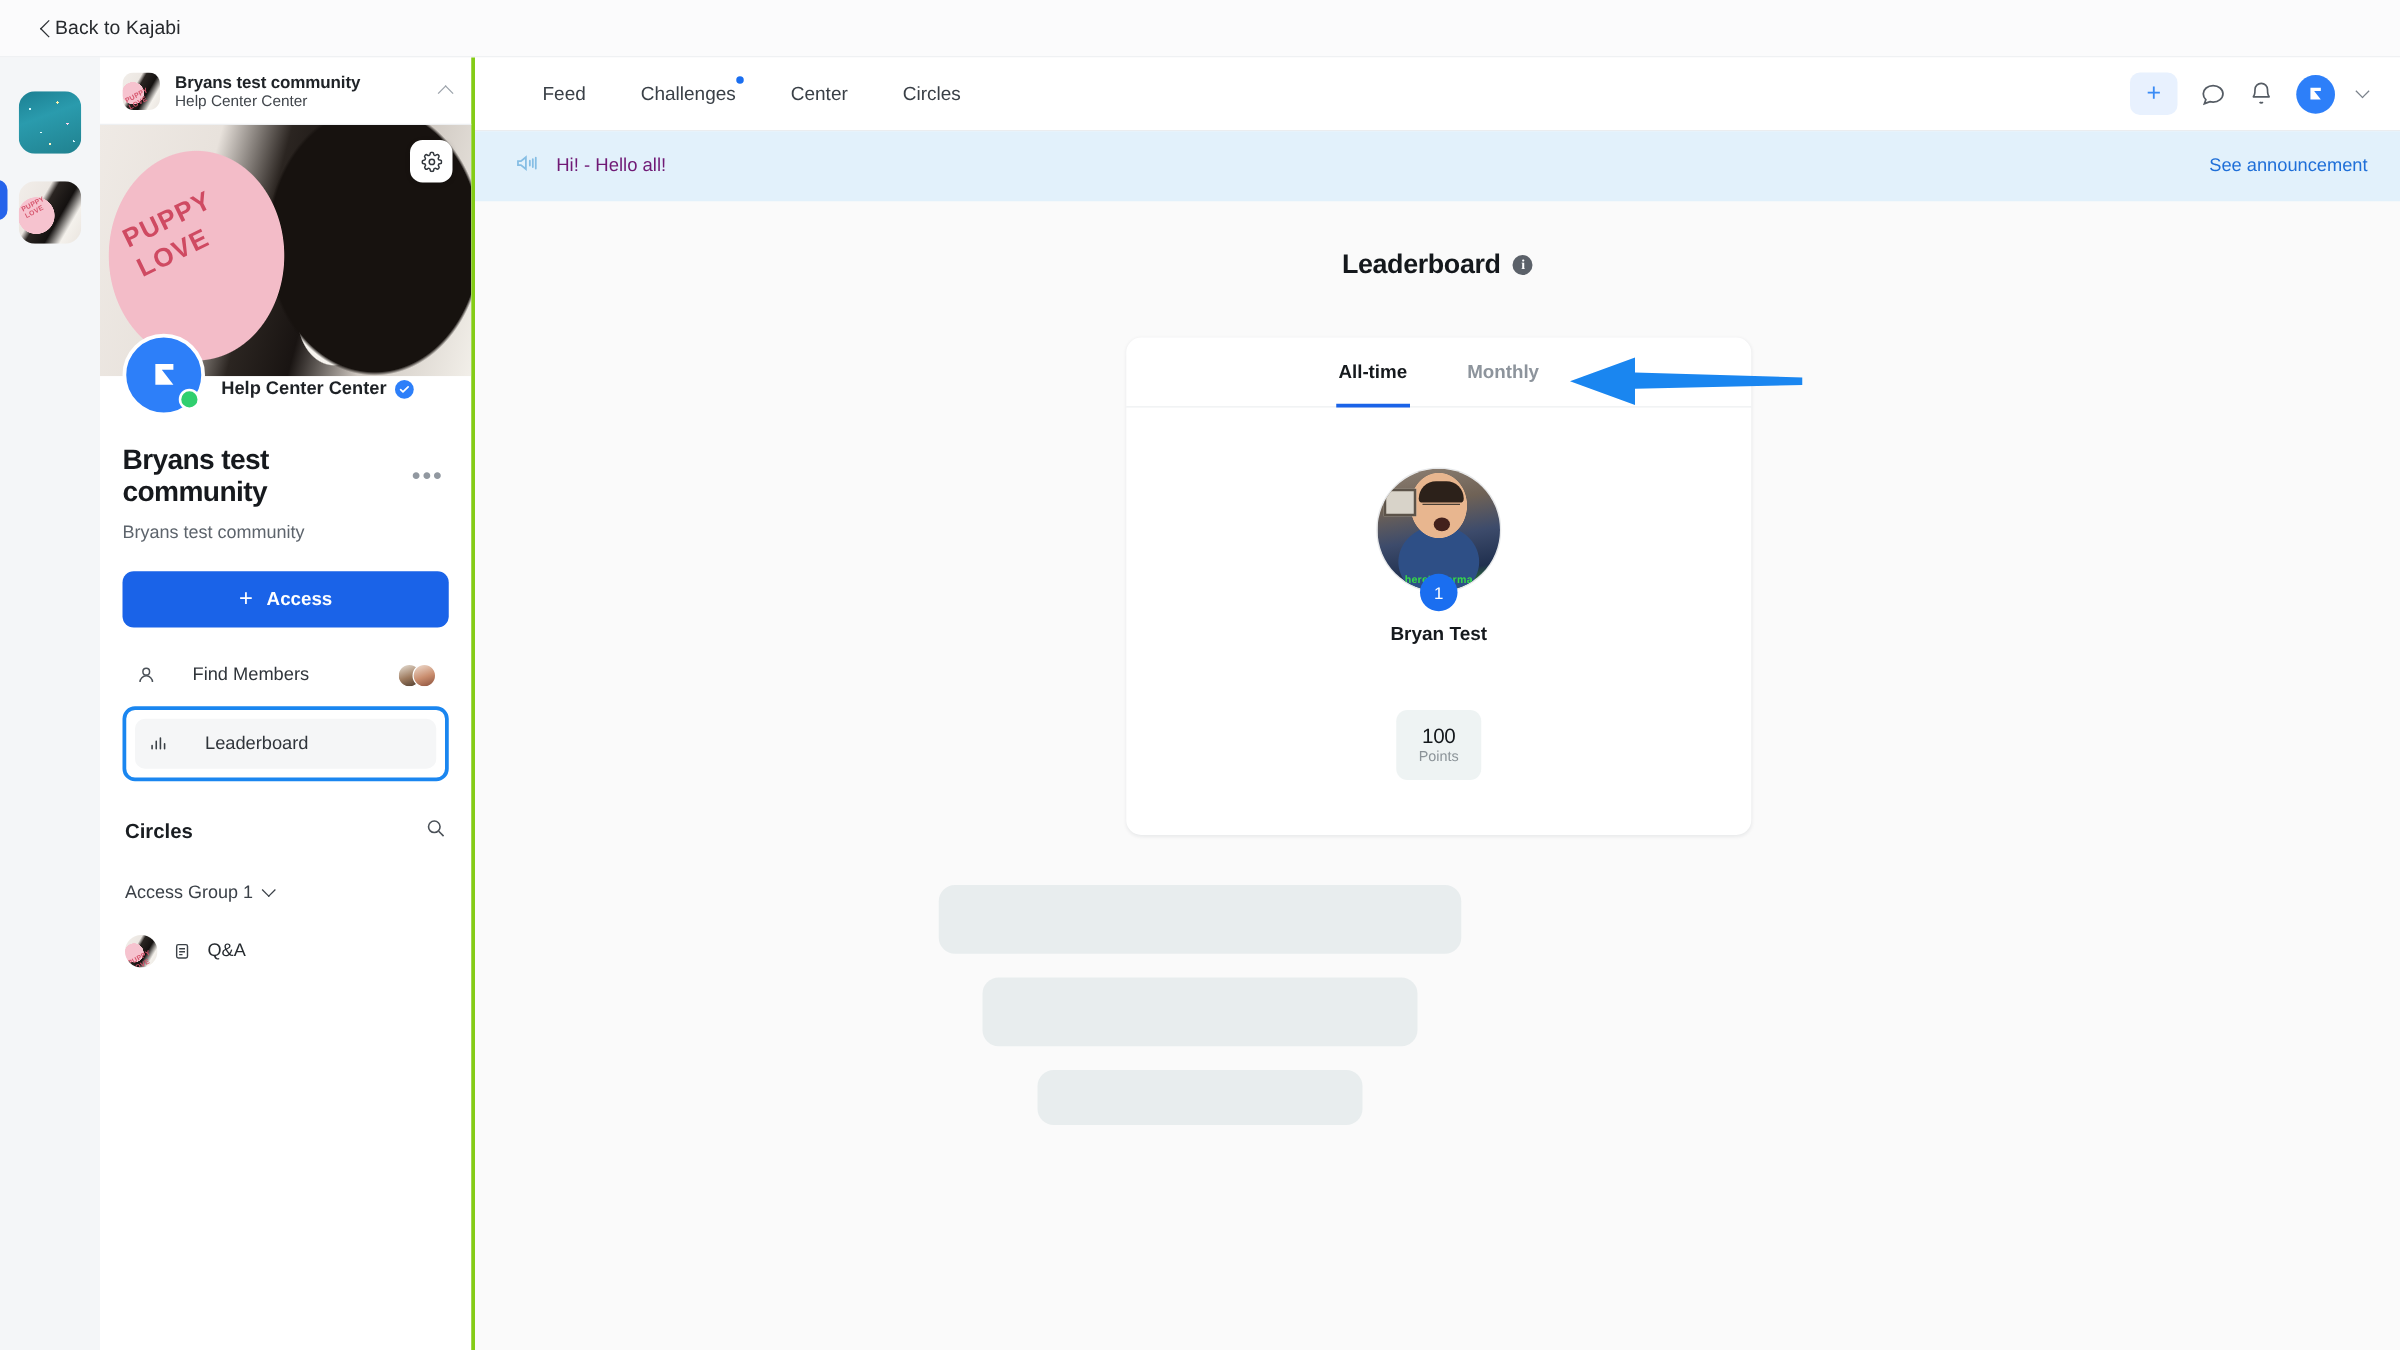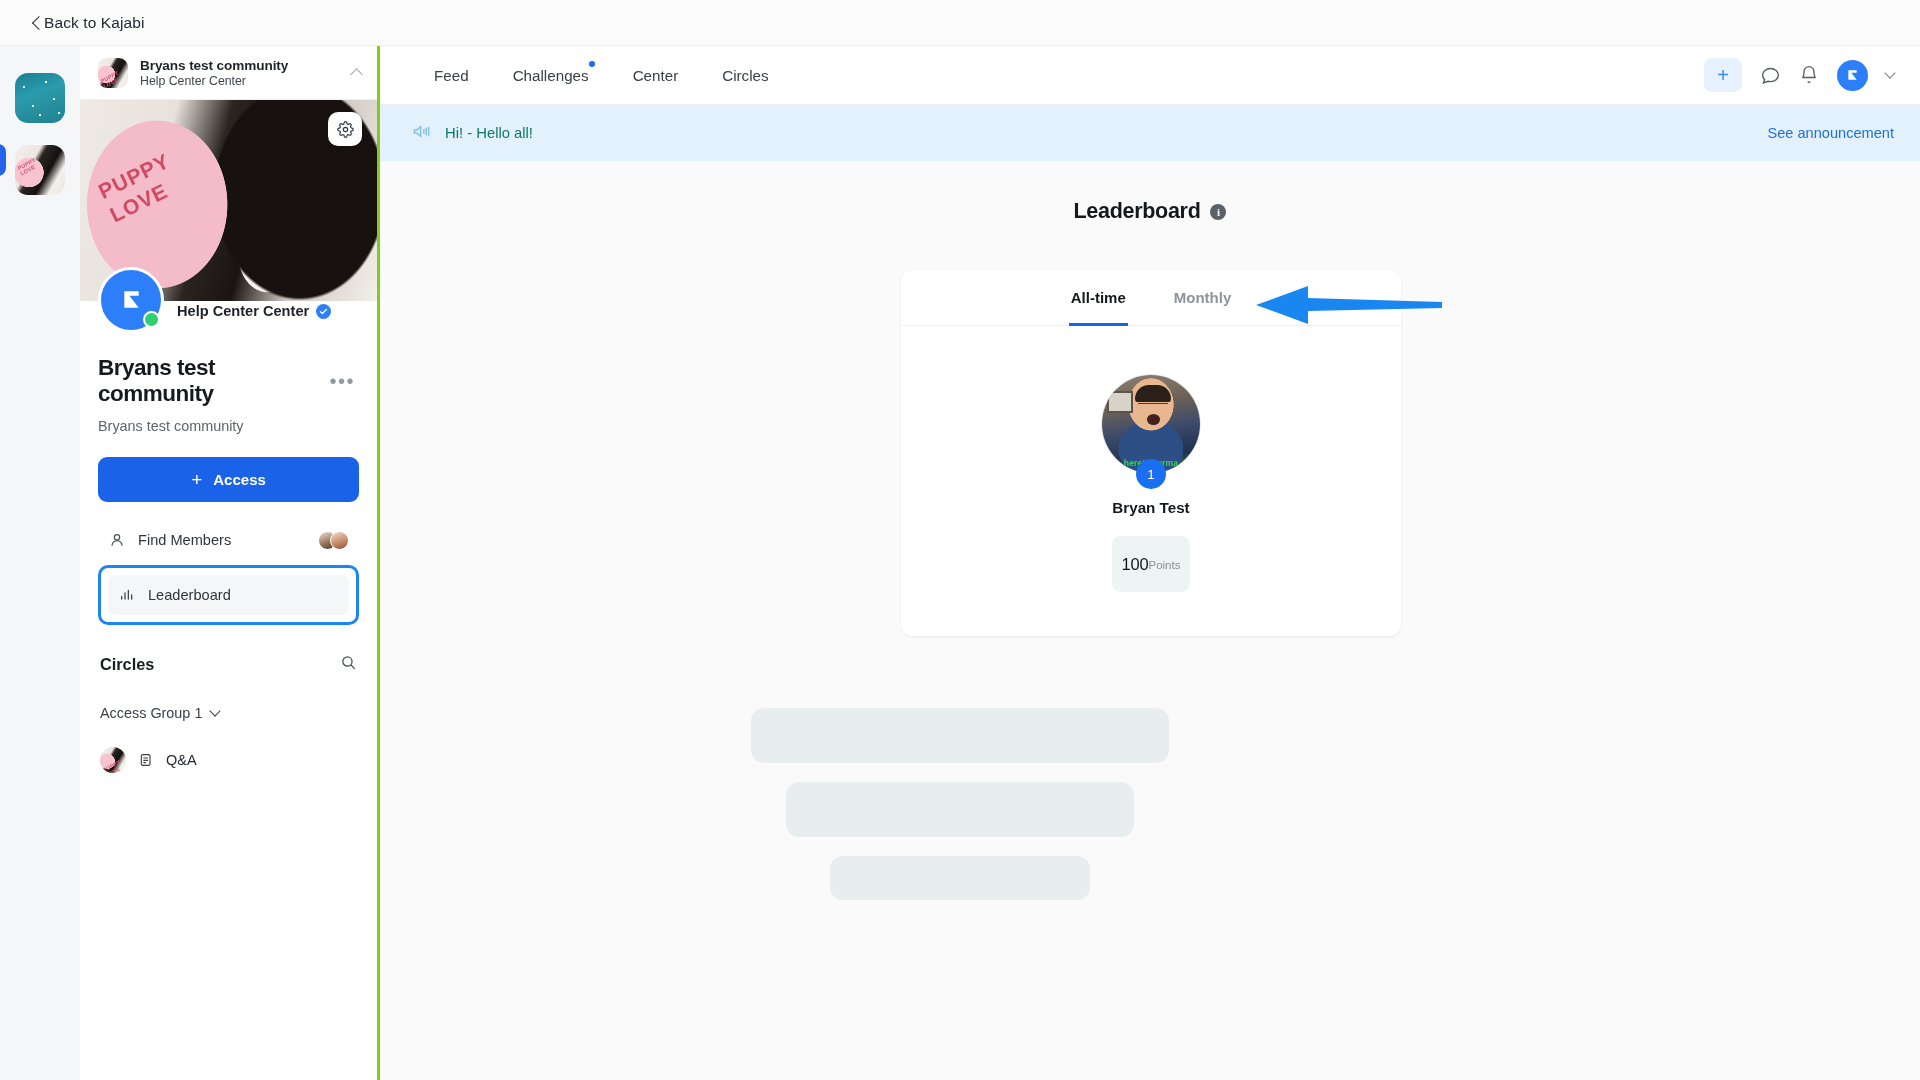--- a/index.html
+++ b/index.html
@@ -84,21 +84,21 @@
 
   #comm-title-row { display: flex; align-items: center; justify-content: space-between; margin-top: 22px; }
   #comm-title { font-size: 22.5px; font-weight: 700; color: #16191d; letter-spacing: -.5px; }
   #comm-dots { font-size: 20px; color: #9198a0; letter-spacing: 1.5px; line-height: .4; cursor: pointer; padding: 6px 4px; }
   #comm-sub { font-size: 14.4px; color: #5d646c; margin-top: 11px; }
 
   #invite-btn { margin-top: 23px; height: 45px; width: 100%; border-radius: 9px; background: #1a63e8; color: #fff;
       display: flex; align-items: center; justify-content: center; gap: 11px; font-size: 15px; font-weight: 700; cursor: pointer; }
   #invite-btn .plus { font-size: 19px; font-weight: 400; line-height: 1; }
 
-  .nav-row { height: 40px; display: flex; align-items: center; gap: 13px; border-radius: 8px; padding: 0 11px; cursor: pointer; font-size: 14.6px; color: #30353b; }
+  .nav-row { height: 40px; display: flex; align-items: center; gap: 29px; border-radius: 8px; padding: 0 11px; cursor: pointer; font-size: 14.6px; color: #30353b; }
   #find-members { margin-top: 18px; position: relative; }
   #member-avs { position: absolute; right: 10px; top: 11px; display: flex; }
   #member-avs .ma { width: 19px; height: 19px; border-radius: 50%; border: 1.6px solid #fff; }
   #member-avs .ma:nth-child(2) { margin-left: -7px; }
 
   #leaderboard-hl { position: relative; margin-top: 5px; padding: 7px; border: 3px solid #1a86f0; border-radius: 10px; }
   #leaderboard-row { background: #f5f6f7; }
 
   #circles-head { display: flex; align-items: center; justify-content: space-between; margin-top: 29px; padding: 0 2px; }
   #circles-title { font-size: 16.3px; font-weight: 700; color: #191d21; }
@@ -113,21 +113,21 @@
   #mainnav { height: 59px; background: #fff; border-bottom: 1px solid #ebedef; display: flex; align-items: center; padding: 0 26px 0 32px; }
   .tab { position: relative; font-size: 15.2px; color: #3a4047; padding: 0 22px; cursor: pointer; }
   .tab .dot { position: absolute; top: -6px; right: 16px; width: 6px; height: 6px; border-radius: 50%; background: #1a6ef0; }
   #nav-right { margin-left: auto; display: flex; align-items: center; gap: 18px; }
   #plus-btn { width: 38px; height: 34px; border-radius: 8px; background: #e8f1fe; display: flex; align-items: center; justify-content: center; color: #3a8bf5; font-size: 20px; cursor: pointer; }
   .nav-icon { cursor: pointer; display: flex; align-items: center; justify-content: center; }
   #user-av { width: 31px; height: 31px; border-radius: 50%; background: #2d7ff9; display: flex; align-items: center; justify-content: center; cursor: pointer; }
   #user-caret { width: 8px; height: 8px; border-right: 1.6px solid #7a828b; border-bottom: 1.6px solid #7a828b; transform: rotate(45deg); margin-top: -4px; cursor: pointer; }
 
   #announce { height: 56px; background: #e2f1fb; display: flex; align-items: center; padding: 0 26px 0 32px; }
-  #announce .txt { font-size: 14.8px; color: #0f766e; margin-left: 14px; }
+  #announce .txt { font-size: 14.8px; color: #701a75; margin-left: 14px; }
   #announce .link { margin-left: auto; font-size: 14.6px; color: #1f6fd8; cursor: pointer; }
 
   #lb-title { text-align: center; margin-top: 38px; display: flex; align-items: center; justify-content: center; gap: 10px; }
   #lb-title .t { font-size: 21.5px; font-weight: 700; color: #14181c; letter-spacing: -.3px; }
   #info-icon { width: 16px; height: 16px; border-radius: 50%; background: #5b6169; color: #fff; font-size: 11px; font-weight: 700;
       display: flex; align-items: center; justify-content: center; font-family: "Liberation Serif", serif; cursor: pointer; }
 
   #lb-card { position: absolute; left: 521px; top: 224px; width: 500px; background: #fff; border-radius: 12px; box-shadow: 0 1px 3px rgba(16,24,40,.07); }
   #lb-tabs { height: 56px; display: flex; align-items: center; justify-content: center; gap: 44px; border-bottom: 1px solid #edeff1; }
   .lb-tab { font-size: 15px; color: #8d949c; cursor: pointer; height: 56px; display: flex; align-items: center; padding: 0 2px; font-weight: bold; }
@@ -140,22 +140,22 @@
       radial-gradient(ellipse 38px 34px at 50% 76%, #2e4f86 0 84%, transparent 86%),
       linear-gradient(170deg, #8d8074 0%, #6f6256 30%, #3d4b6b 55%, #20304f 80%, #2f7a33 92%, #2a6b2e 100%); }
   .meme .frame { position: absolute; left: 5px; top: 16px; width: 26px; height: 22px; background: #d8d3c9; border: 2px solid #5c5349; }
   .meme .hair { position: absolute; left: 33px; top: 10px; width: 36px; height: 17px; border-radius: 18px 18px 4px 4px; background: #2c211a; }
   .meme .glass { position: absolute; left: 36px; top: 28px; width: 30px; height: 7px; border-top: 1.5px solid #4a3f35; }
   .meme .mouth { position: absolute; left: 45px; top: 39px; width: 13px; height: 11px; border-radius: 50%; background: #43211c; }
   .meme .cap { position: absolute; left: 0; right: 0; bottom: 5px; text-align: center; font-size: 8.5px; font-weight: 700; color: #35d84a; letter-spacing: .2px; }
   #rank-badge { margin-top: -15px; width: 30px; height: 30px; border-radius: 50%; background: #1a6ef0; color: #fff;
       font-size: 13.5px; display: flex; align-items: center; justify-content: center; position: relative; z-index: 2; }
   #winner-name { margin-top: 10px; font-size: 15.2px; font-weight: 700; color: #15191d; }
-  #points-box { margin-top: 20px; width: 78px; height: 56px; border-radius: 9px; background: #eef3f3;
-      display: flex; flex-direction: row; align-items: center; justify-content: center; }
+  #points-box { margin-top: 52px; width: 68px; height: 56px; border-radius: 9px; background: #eef3f3;
+      display: flex; flex-direction: column; align-items: center; justify-content: center; }
   #points-val { font-size: 16.5px; color: #14181c; letter-spacing: -.2px; }
   #points-lbl { font-size: 11.5px; color: #8b9398; margin-top: 1px; }
 
   #skeletons { position: absolute; left: 380px; top: 708px; width: 1160px; display: flex; flex-direction: column; align-items: center; gap: 19px; }
   .sk { background: #e8edee; border-radius: 13px; }
   .sk1 { width: 418px; height: 55px; }
   .sk2 { width: 348px; height: 55px; }
   .sk3 { width: 260px; height: 44px; }
 
   

